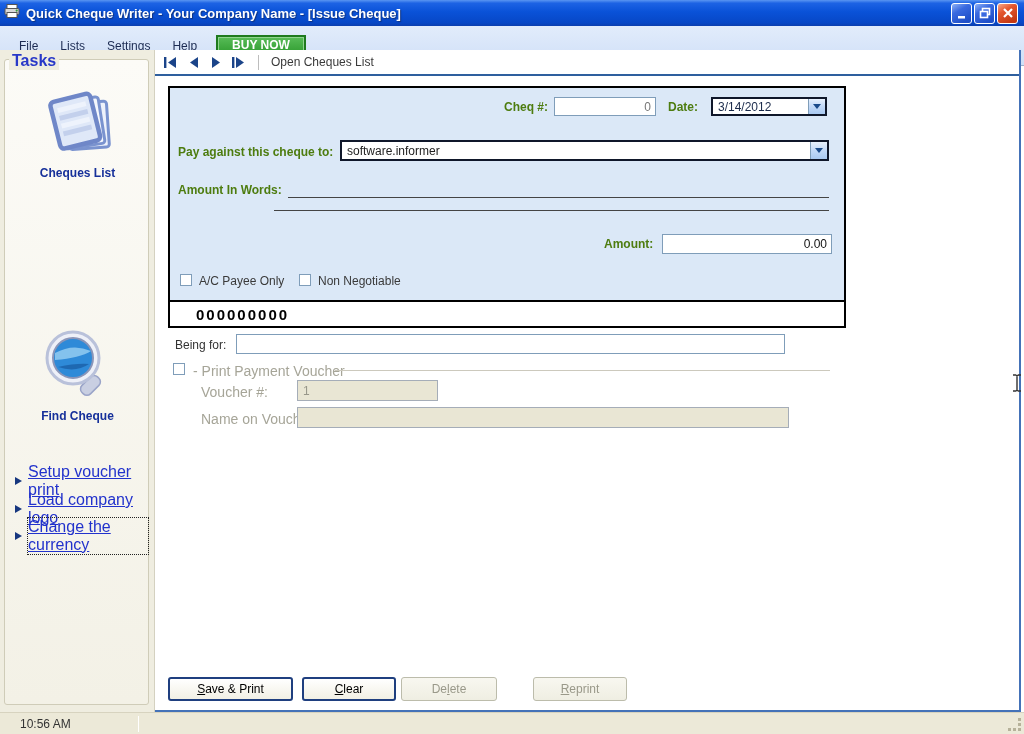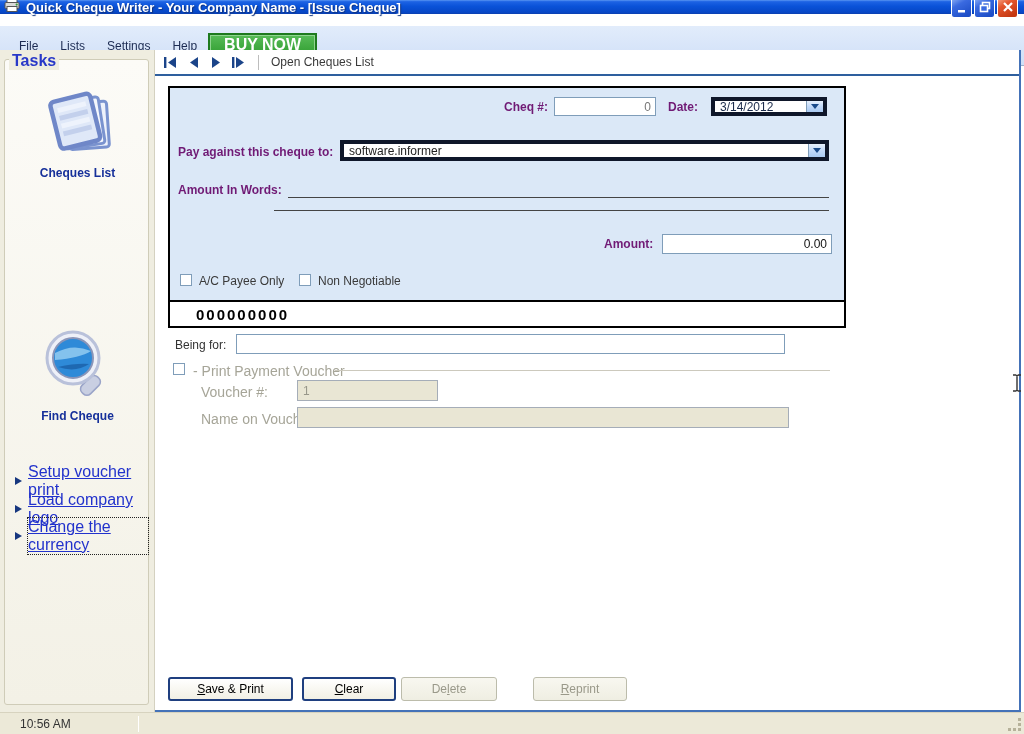--- a/index.html
+++ b/index.html
@@ -1,38 +1,38 @@
 <!DOCTYPE html>
 <html><head>
 <meta charset="utf-8">
 <style>
   * { margin:0; padding:0; box-sizing:border-box; }
   html,body { width:1024px; height:734px; overflow:hidden; background:#fff;
               font-family:"Liberation Sans", sans-serif; }
   .window { position:relative; width:1024px; height:734px; background:#fff; }
 
   
-  .titlebar { position:absolute; left:0; top:0; width:1024px; height:14px;
+  .titlebar { position:absolute; left:0; top:0; width:1024px; height:26px;
     background:linear-gradient(180deg,#5a96f2 0%,#1d63e4 12%,#0a52d8 45%,#0747c6 88%,#0c3fae 100%);
     display:flex; align-items:center; padding:0 4px; }
   .title-text { color:#fff; font-size:13px; font-weight:bold; margin-left:6px;
     text-shadow:1px 1px 1px #10337f; white-space:nowrap; }
   .win-buttons { margin-left:auto; display:flex; gap:2px; padding-right:2px; }
   .win-btn { width:21px; height:21px; border:1px solid #fff; border-radius:3px;
     display:flex; align-items:center; justify-content:center; }
   .win-btn.blue  { background:linear-gradient(150deg,#8fb2f6 0%,#3a6ae0 35%,#1f4fc8 85%); }
   .win-btn.red   { background:linear-gradient(150deg,#f6a98c 0%,#e4572e 35%,#c43812 85%); }
 
   
   .menubar { position:absolute; left:0; top:26px; width:1024px; height:40px;
     background:linear-gradient(180deg,#e2ecfb,#cfdff7); border-bottom:1px solid #9fb0c9;
     display:flex; align-items:center; padding-left:8px; }
   .menu-item { font-size:12px; color:#1c2b52; padding:3px 11px; cursor:default; }
-  .buy-now { background:linear-gradient(180deg,#58bc58,#2f9c2f);
-    border:2px solid #1e7a1e; color:#fff; font-weight:bold; font-size:16px;
+  .buy-now { margin-left:8px; background:linear-gradient(180deg,#58bc58,#2f9c2f);
+    border:2px solid #1e7a1e; color:#fff; font-weight:bold; font-size:12px;
     padding:1px 14px 2px; box-shadow:inset 0 0 0 1px #8fd48f; }
 
   
   .sidebar { position:absolute; left:0; top:50px; width:155px; height:662px;
     background:#efede0; border-right:1px solid #d4d1c0; }
   .tasks-box { position:absolute; left:4px; top:9px; width:145px; height:646px;
     border:1px solid #cfccb8; border-radius:3px;
     background:linear-gradient(180deg,#fcfbf7,#f3f1e6); }
   .tasks-label { position:absolute; left:9px; top:2px; padding:0 3px; z-index:2;
     background:#efede0; color:#2838c8; font-weight:bold; font-size:16px; }
@@ -55,25 +55,25 @@
   .blue-rule { position:absolute; left:0; top:24px; width:100%; height:2px; background:#2e5f9e; }
 
   
   .cheque-panel { position:absolute; left:13px; top:36px; width:678px; height:242px;
     border:2px solid #000; background:#dbe8f7; }
   .cheque-body { position:relative; width:100%; height:212px; background:#dbe8f7; }
   .micr-strip { position:relative; width:100%; height:26px; background:#fff;
     border-top:2px solid #000; display:flex; align-items:center; }
   .micr-num { font-size:15px; font-weight:bold; letter-spacing:2px; color:#000; padding-left:26px; }
 
-  .blab { position:absolute; font-size:12px; font-weight:bold; color:#701a75; }
+  .blab { position:absolute; font-size:12px; font-weight:bold; color:#4d7c0f; }
   .xp-input { position:absolute; border:1px solid #7f9db9; background:#fff;
     font-family:"Liberation Sans",sans-serif; font-size:12px; padding:1px 4px; }
   .xp-input.right { text-align:right; }
-  .combo { position:absolute; border:4px solid #0f172a; background:#fff;
+  .combo { position:absolute; border:2px solid #0f172a; background:#fff;
     display:flex; align-items:center; }
   .combo .val { flex:1; font-size:12px; color:#1a2a4a; padding:0 5px; white-space:nowrap; overflow:hidden; }
   .combo .drop { width:17px; align-self:stretch; border-left:1px solid #7f9db9;
     background:linear-gradient(180deg,#e8f1fd,#c2d9f8 50%,#a9c9f1);
     display:flex; align-items:center; justify-content:center; cursor:pointer; }
   .combo .drop:after { content:""; width:0; height:0; border-top:5px solid #1a4a8a;
     border-left:4px solid transparent; border-right:4px solid transparent; }
 
   .amt-line { position:absolute; height:0; border-bottom:1px solid #444; }
 

